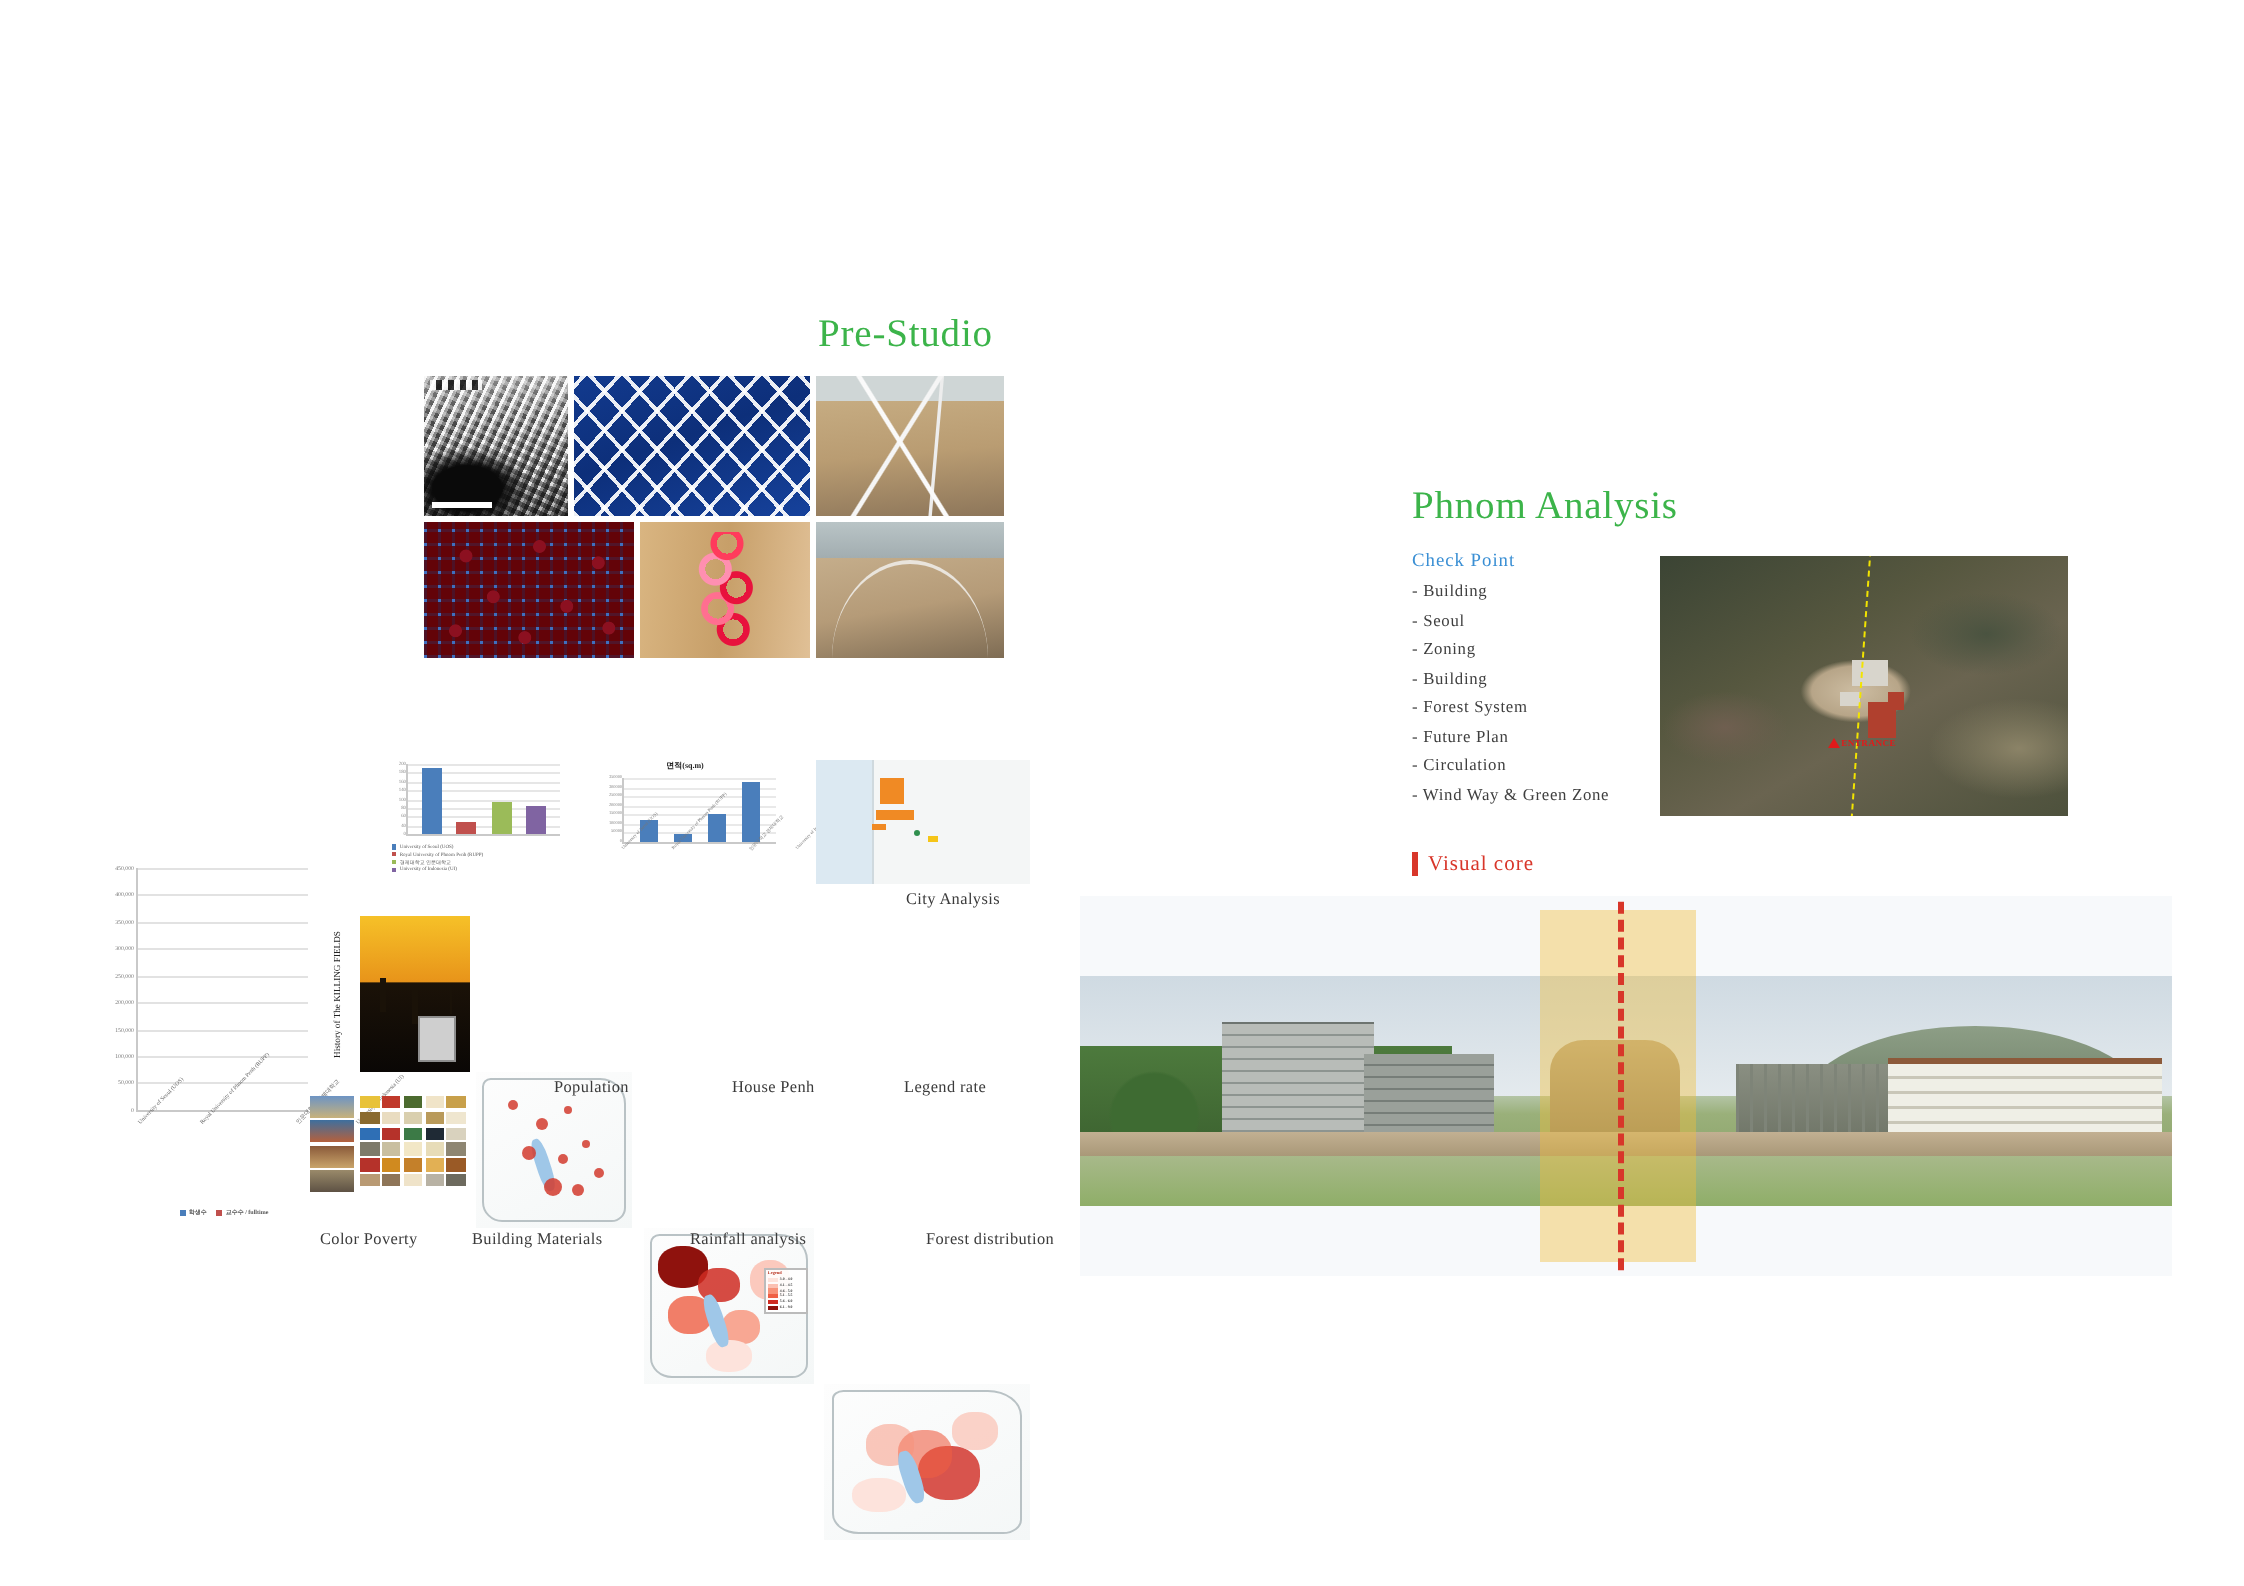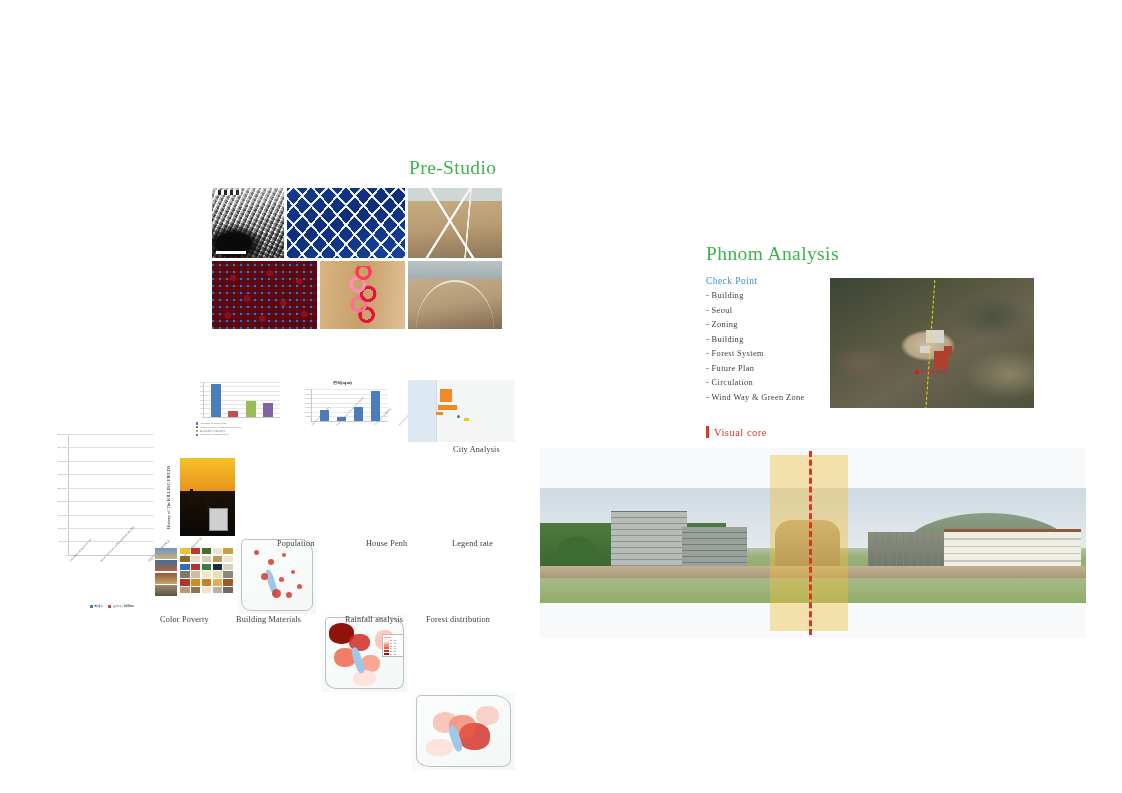--- a/index.html
+++ b/index.html
@@ -614,21 +614,21 @@
           <i style="background:#6d6a5e"></i>
       </div>
     </div>
   </div>
   <div class="abs cap" style="left:160px;top:616px;">Color  Poverty</div>
 
   <div class="abs cap" style="left:236px;top:616px;">Building Materials</div>
 
   <div class="abs cap" style="left:345px;top:616px;">Rainfall analysis</div>
 
-  <div class="abs cap" style="left:426px;top:616px;">Forest distribution</div>
+  <div class="abs cap" style="left:463px;top:616px;">Forest distribution</div>
 
   <div class="abs" id="siteTitle">Phnom Analysis</div>
   <div class="abs" id="checkPoint">Check  Point</div>
 
   <ul class="abs" id="checkList">
     <li>- Building</li>
     <li>- Seoul</li>
     <li>- Zoning</li>
     <li>- Building</li>
     <li>- Forest System</li>

